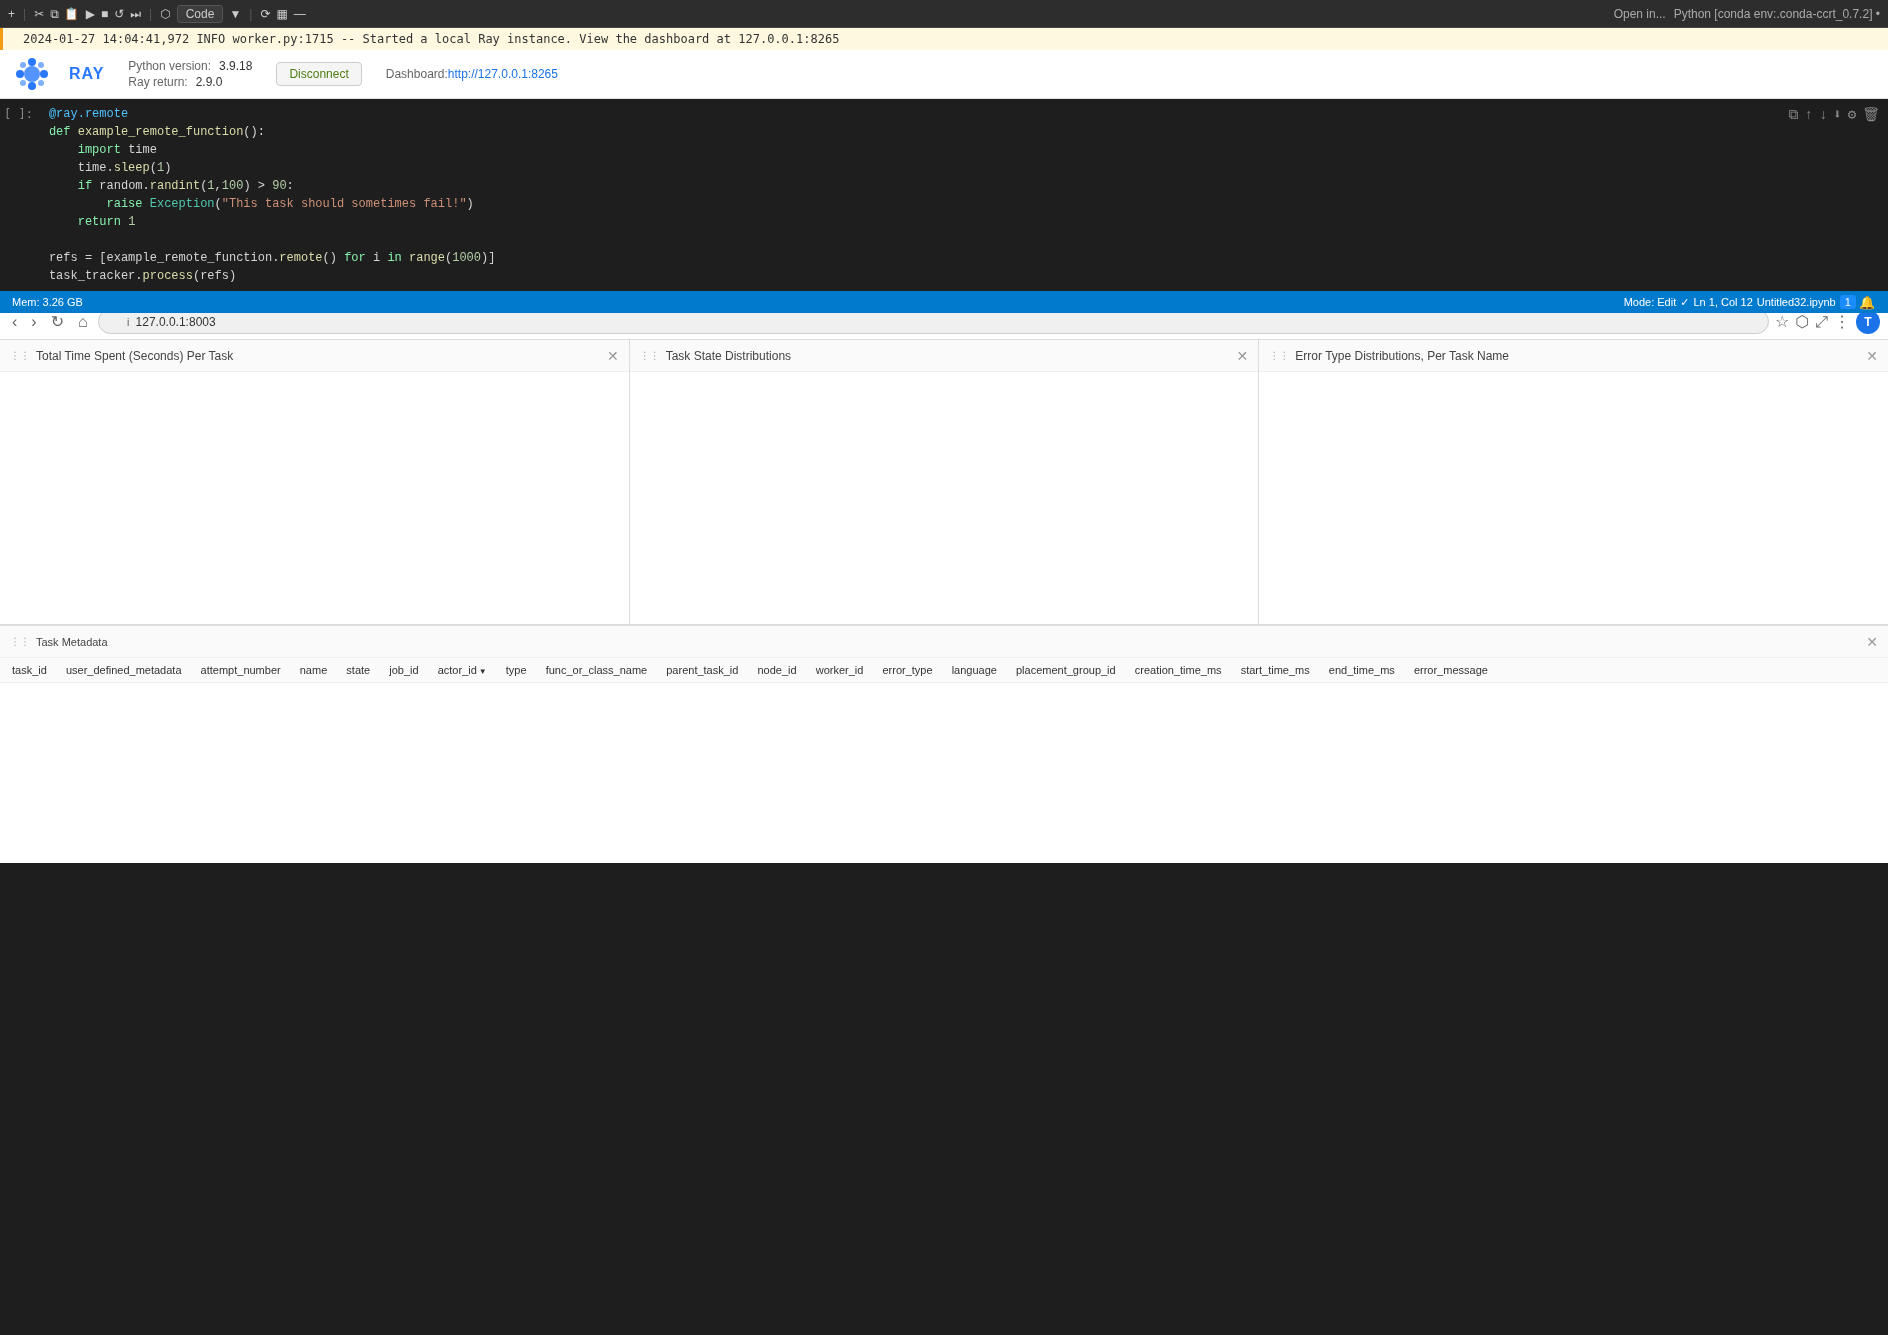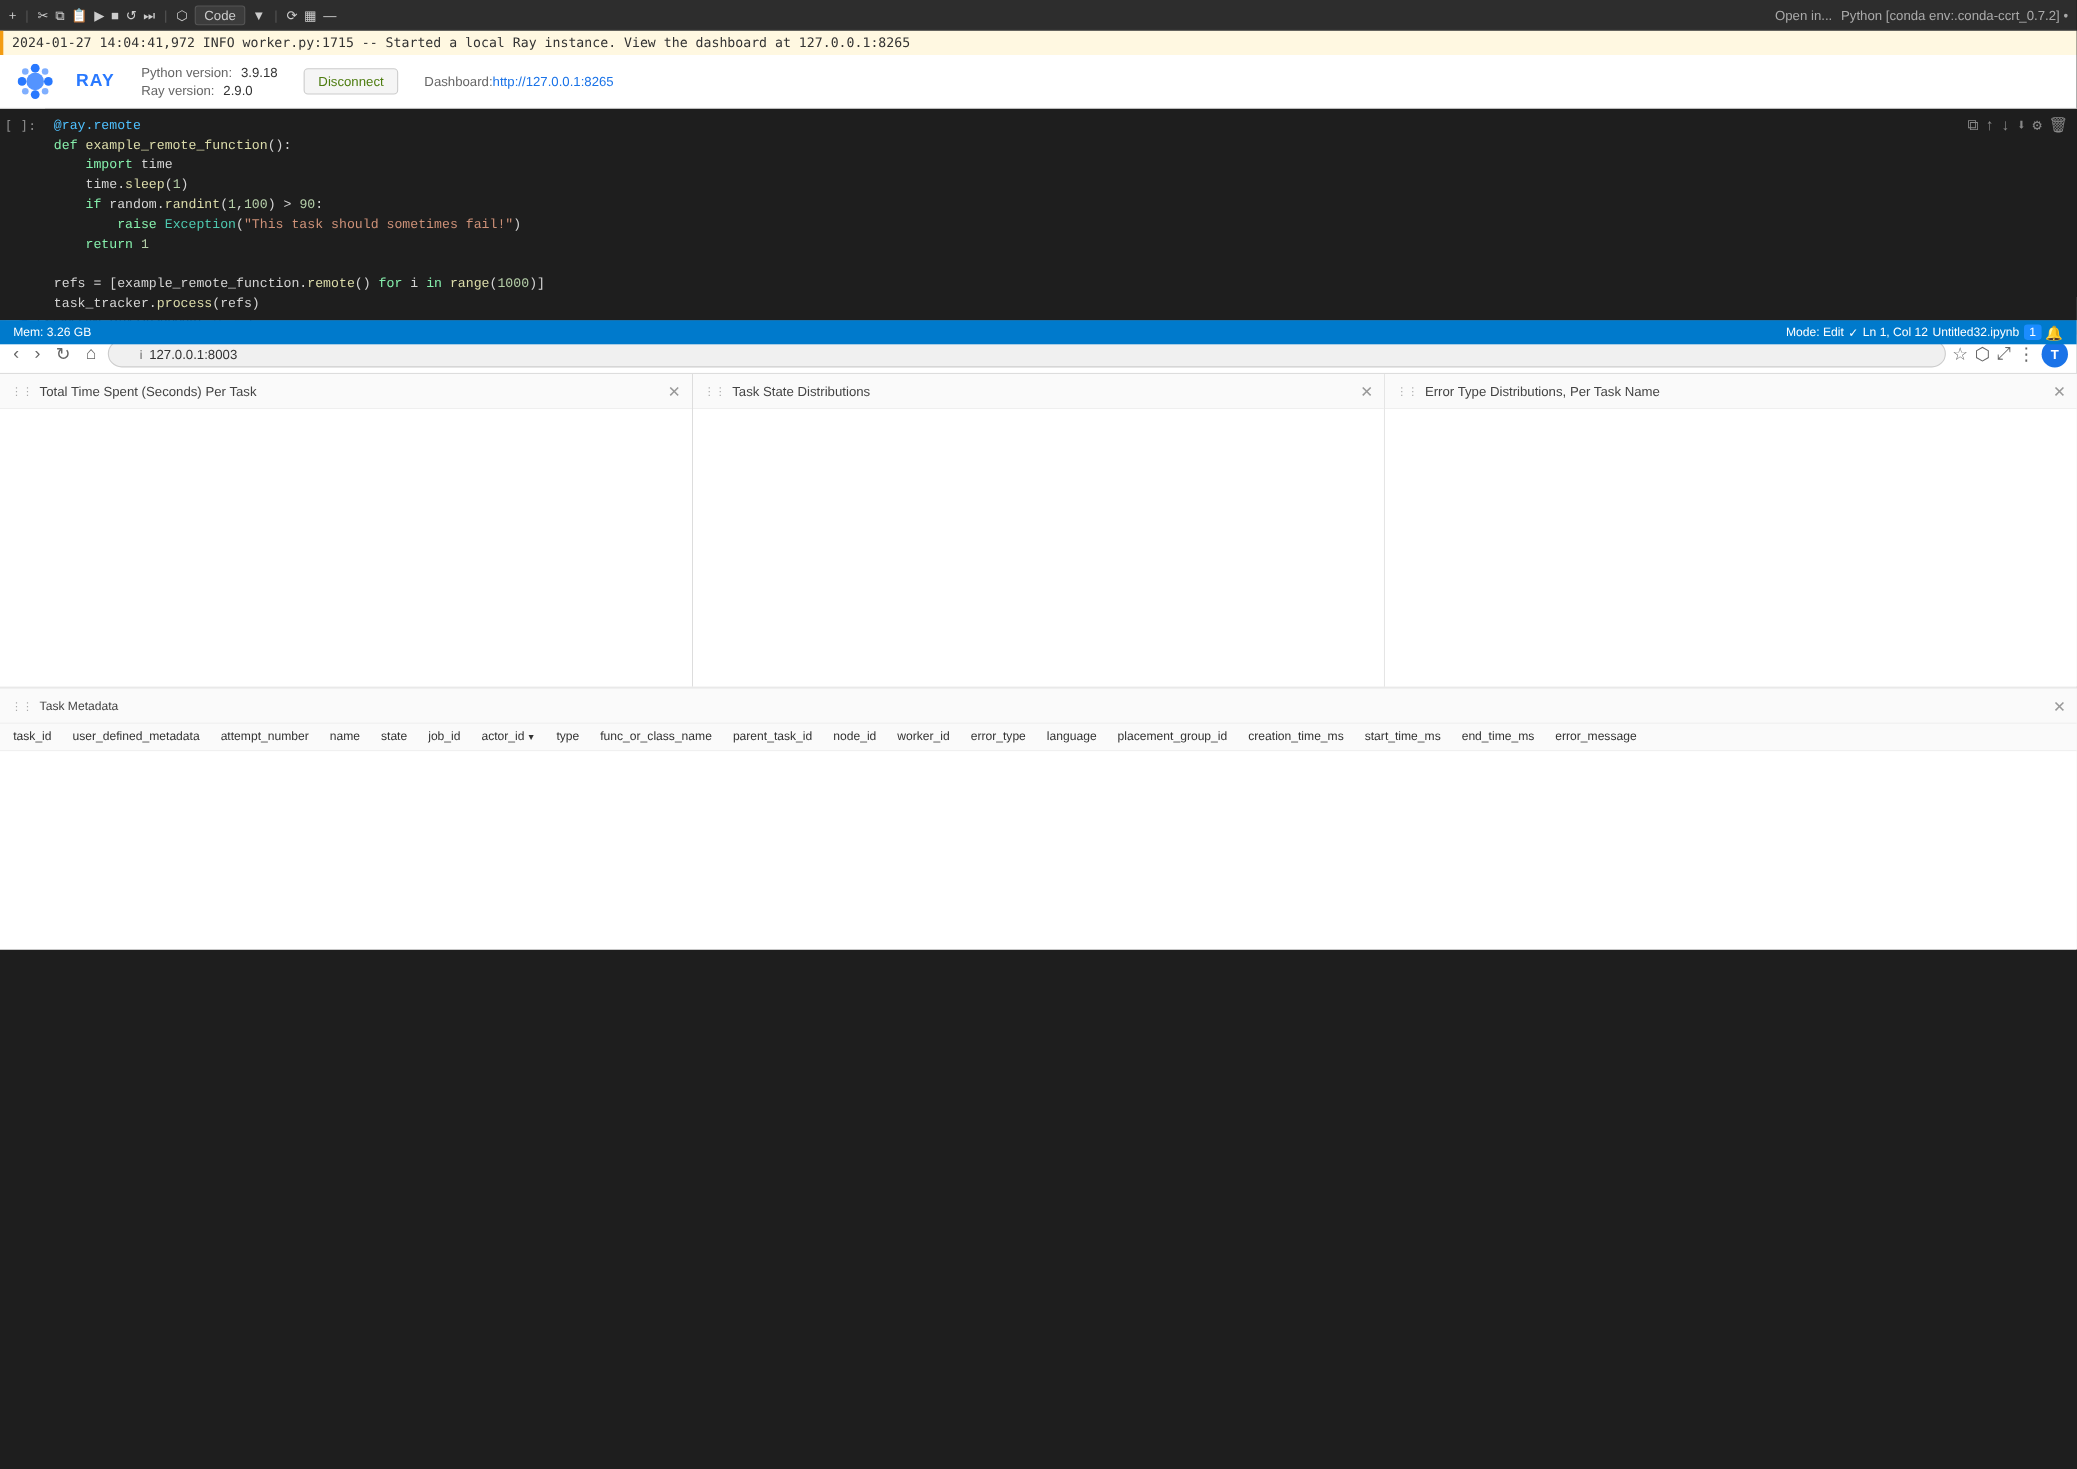--- a/index.html
+++ b/index.html
@@ -44,21 +44,21 @@
       align-items: center;
       gap: 8px;
       color: #aaa;
       font-size: 12px;
     }
 
     
     .cell-output {
       background: #fff8e1;
       border-left: 3px solid #f39c12;
-      padding: 4px 8px;
+      padding: 4px 20px;
       font-size: 12px;
       color: #333;
       font-family: monospace;
     }
     .ray-widget {
       background: #fff;
       display: flex;
       align-items: center;
       padding: 8px 16px;
       gap: 24px;
@@ -416,21 +416,21 @@
         <circle cx="25" cy="25" r="3" fill="#2979ff" opacity="0.6"></circle>
       </svg>
       <span class="ray-logo-text">RAY</span>
     </div>
     <div class="ray-info">
       <span>
         <span class="label">Python version:</span>
         <span class="value">3.9.18</span>
       </span>
       <span>
-        <span class="label">Ray version:</span>
+        <span class="label">Ray return:</span>
         <span class="value">2.9.0</span>
       </span>
     </div>
     <button class="disconnect-btn">Disconnect</button>
     <div class="dashboard-link-area">
       <span class="label">Dashboard:</span>
       <a href="#">http://127.0.0.1:8265</a>
     </div>
   </div>
 

